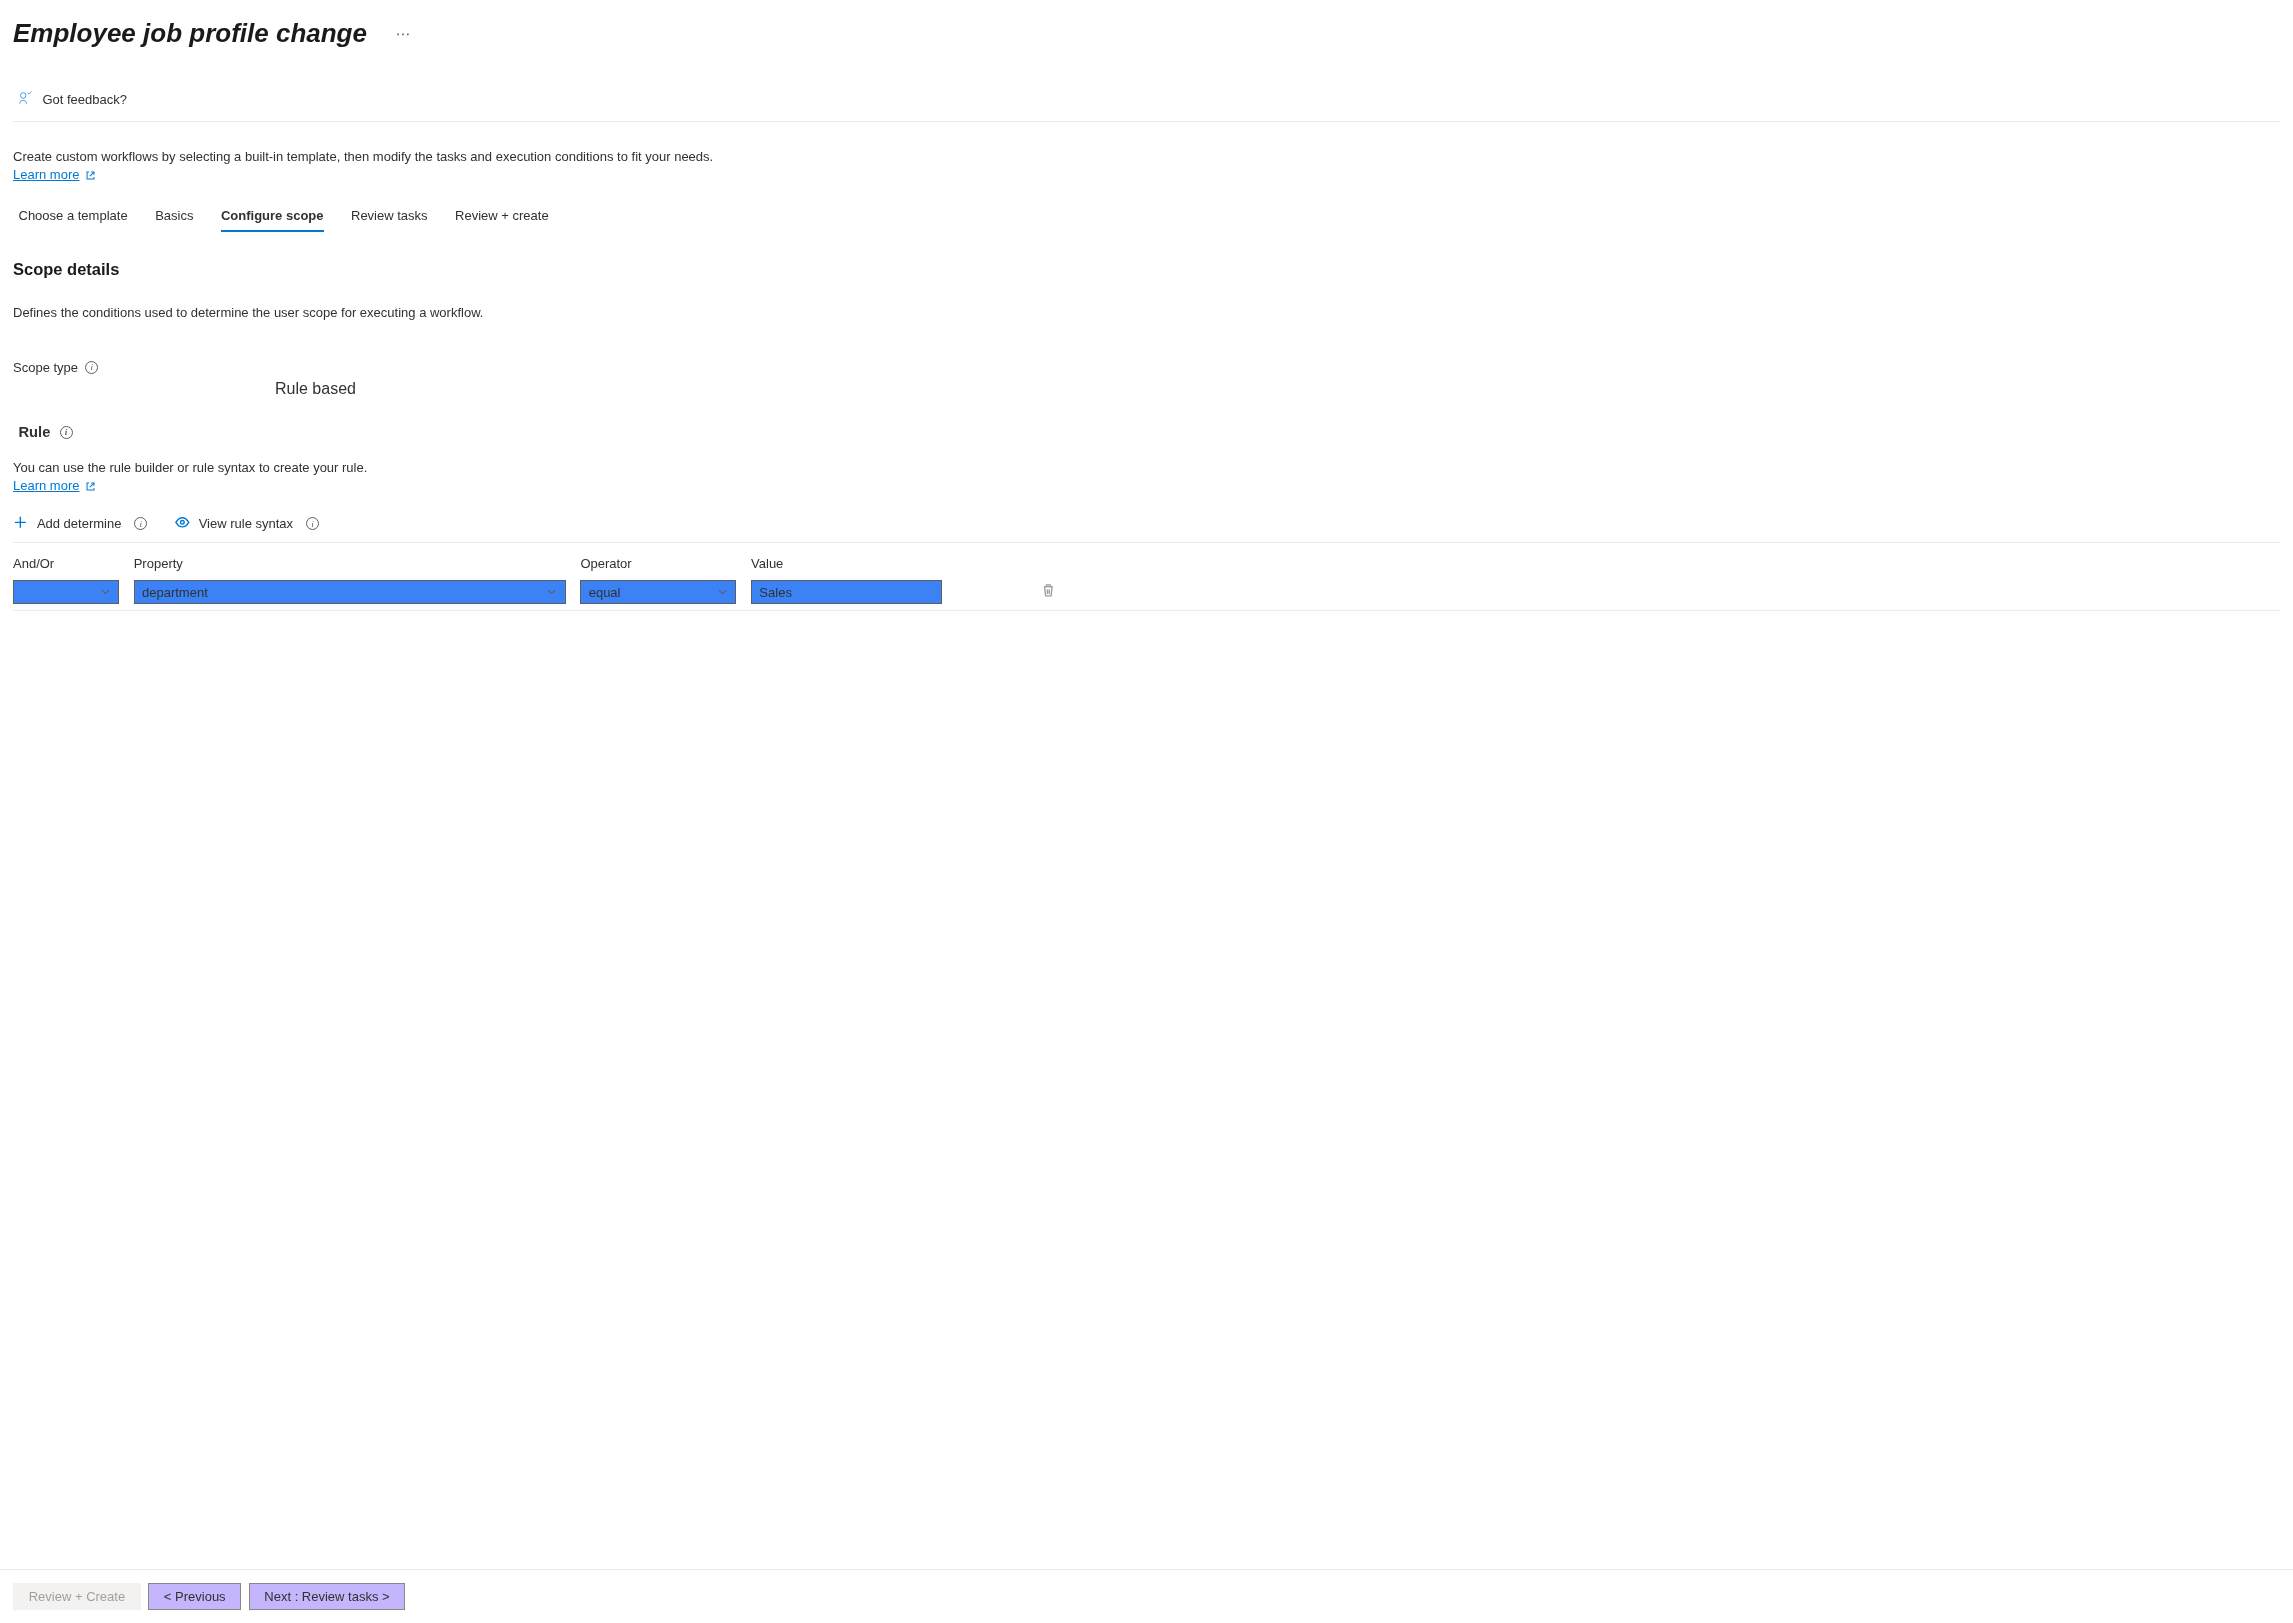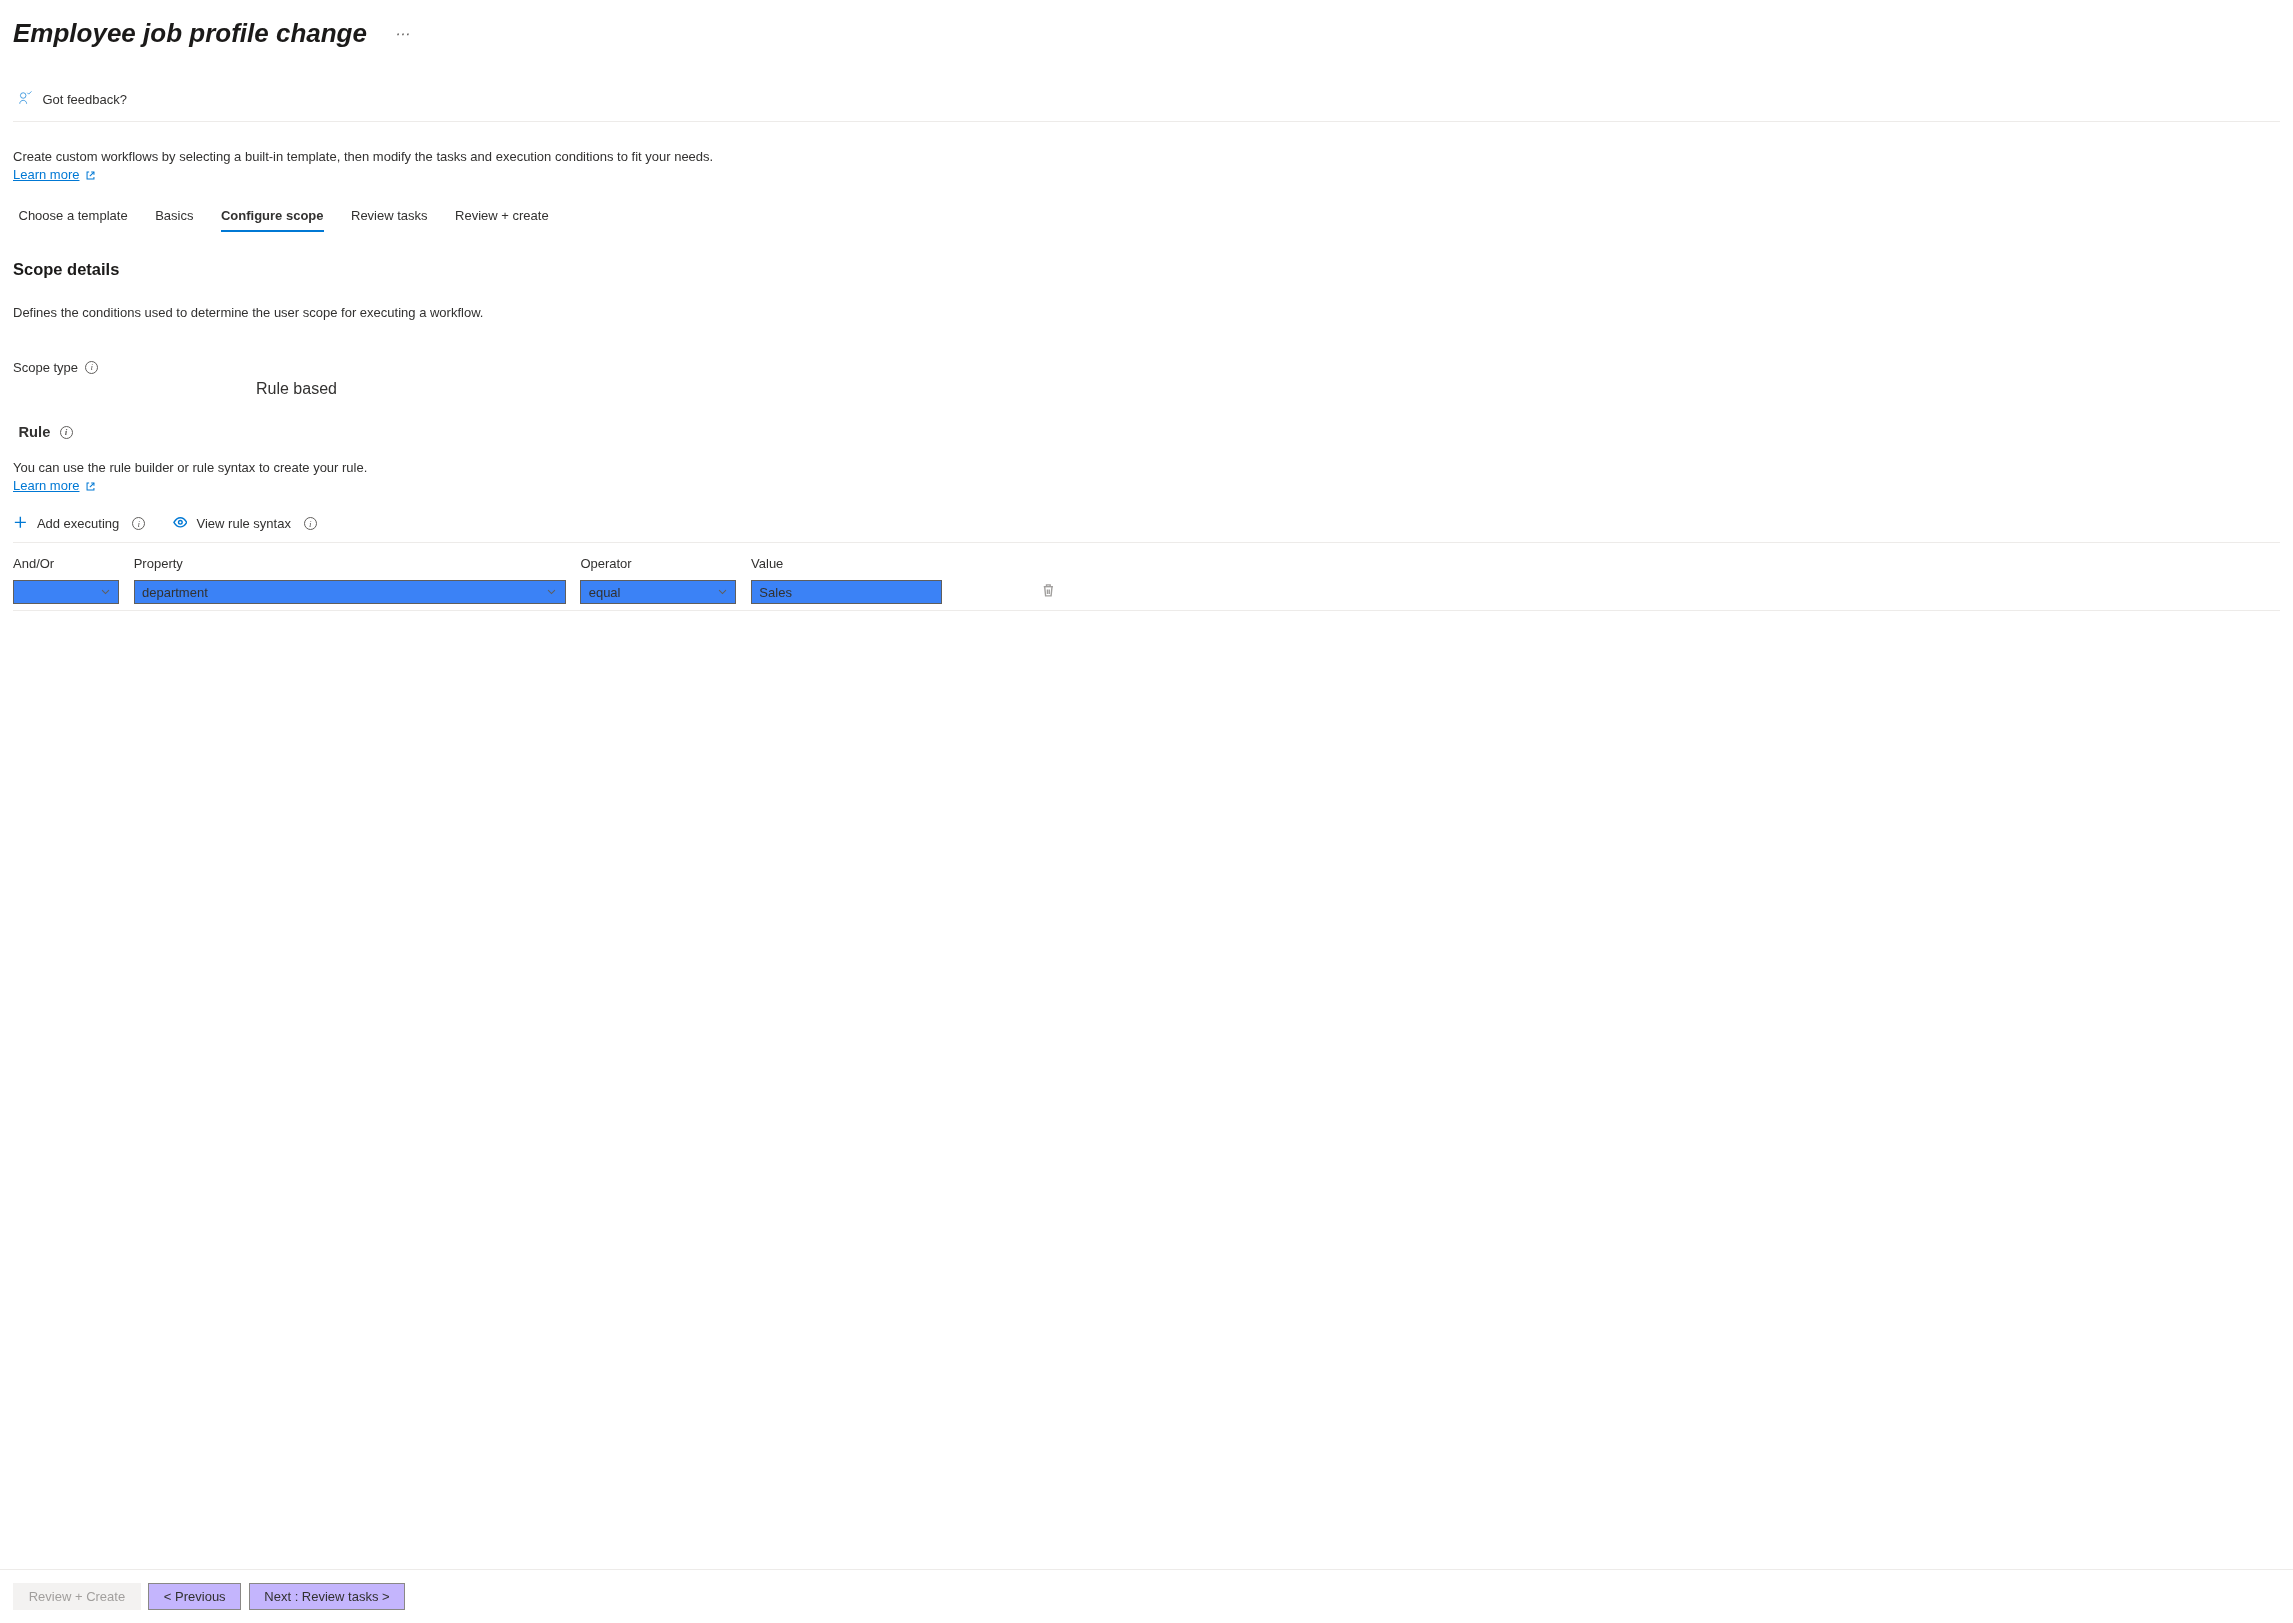--- a/index.html
+++ b/index.html
@@ -102,20 +102,21 @@
       color: #1b1a19;
     }
     .section-desc {
       font-size: 13px;
       margin-bottom: 16.5px;
     }
     .kv-row {
       display: flex;
       align-items: center;
       margin-bottom: 26px;
+      gap: 19px;
     }
     .kv-label {
       display: inline-flex;
       align-items: center;
       gap: 7.3px;
       width: 243px;
       font-size: 13px;
     }
     .kv-value {
       font-size: 16px;
@@ -330,21 +331,21 @@
     </span>
   </a>
 
   <div class="action-row">
     <button class="action-btn">
       <span class="plus-icon">
         <svg viewBox="0 0 16 16">
             <path d="M8 2v12M2 8h12"></path>
           </svg>
       </span>
-      <span>Add executing</span>
+      <span>Add determine</span>
       <span class="info-icon sup">i</span>
     </button>
     <button class="action-btn">
       <span class="eye-icon">
         <svg viewBox="0 0 16 16">
             <path d="M1 8s3-5 7-5 7 5 7 5-3 5-7 5-7-5-7-5z"></path>
             <circle cx="8" cy="8" r="2"></circle>
           </svg>
       </span>
       <span>View rule syntax</span>

